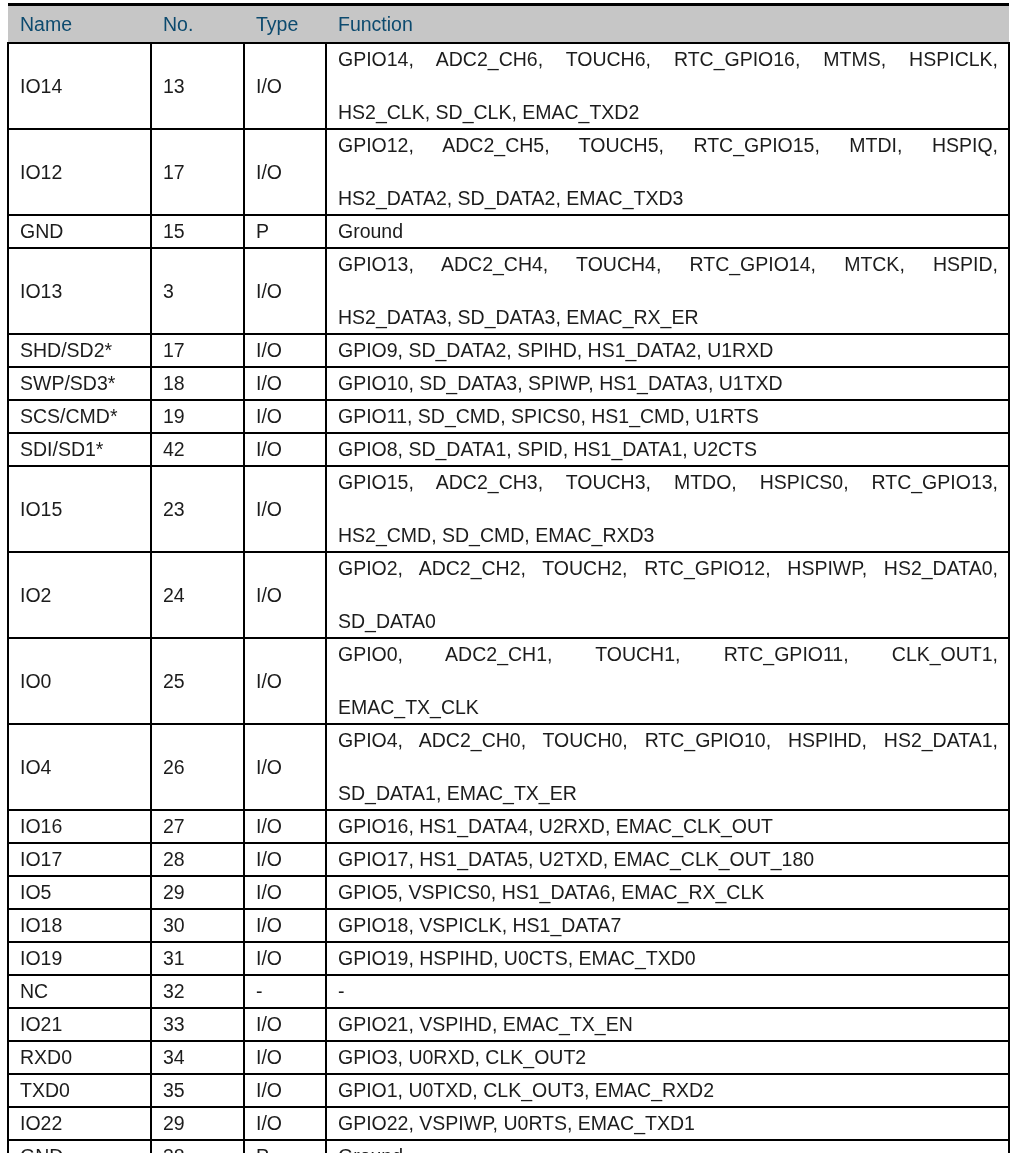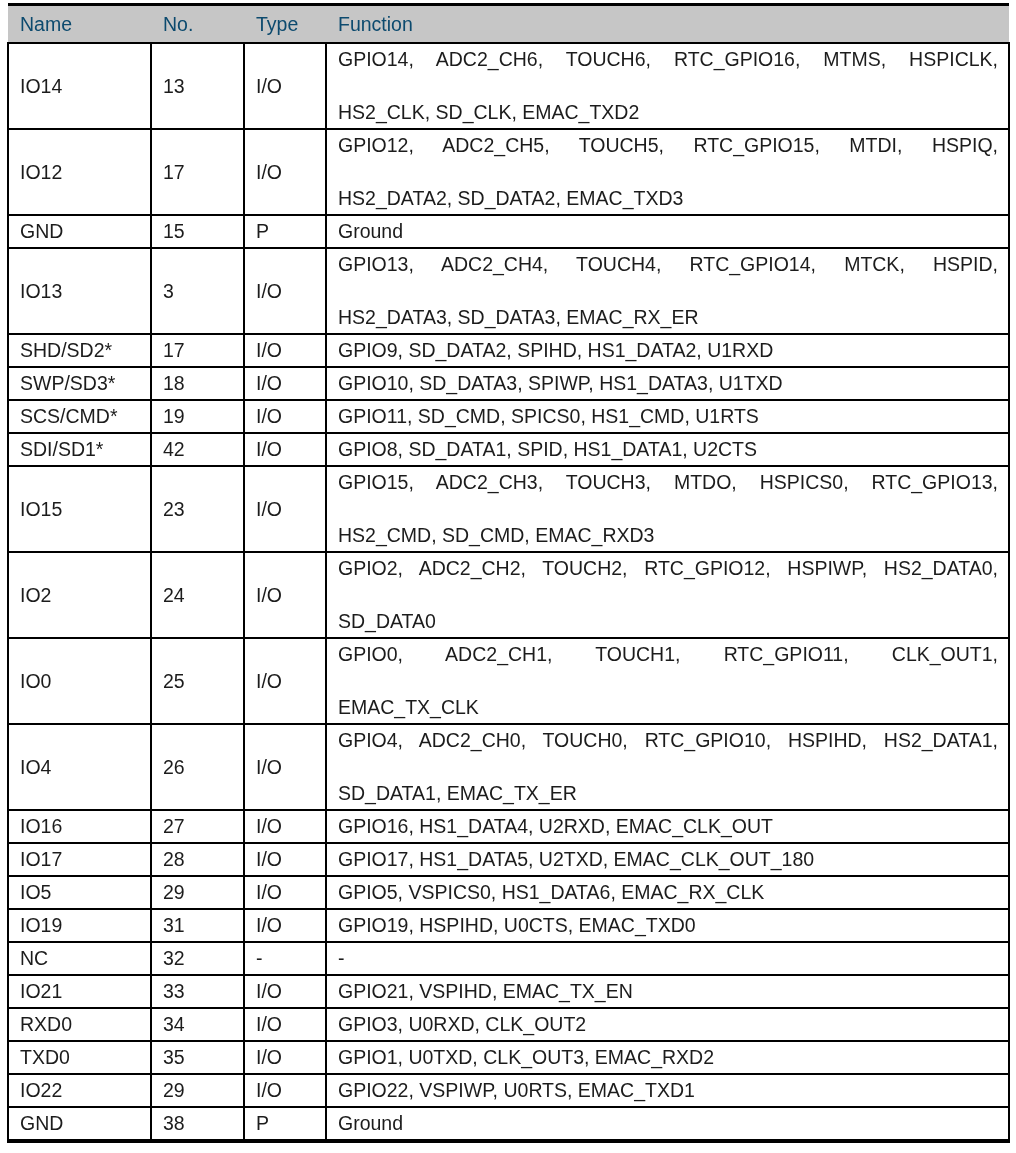--- a/index.html
+++ b/index.html
@@ -206,20 +206,28 @@
 
   <tr>
     <td>IO5</td>
     <td>29</td>
     <td>I/O</td>
     <td>
             <div class="fn-line">GPIO5, VSPICS0, HS1_DATA6, EMAC_RX_CLK</div>
           </td>
   </tr>
 
+  <tr>
+    <td>IO18</td>
+    <td>30</td>
+    <td>I/O</td>
+    <td>
+            <div class="fn-line">GPIO18, VSPICLK, HS1_DATA7</div>
+          </td>
+  </tr>
 
   <tr>
     <td>IO19</td>
     <td>31</td>
     <td>I/O</td>
     <td>
             <div class="fn-line">GPIO19, HSPIHD, U0CTS, EMAC_TXD0</div>
           </td>
   </tr>
 

